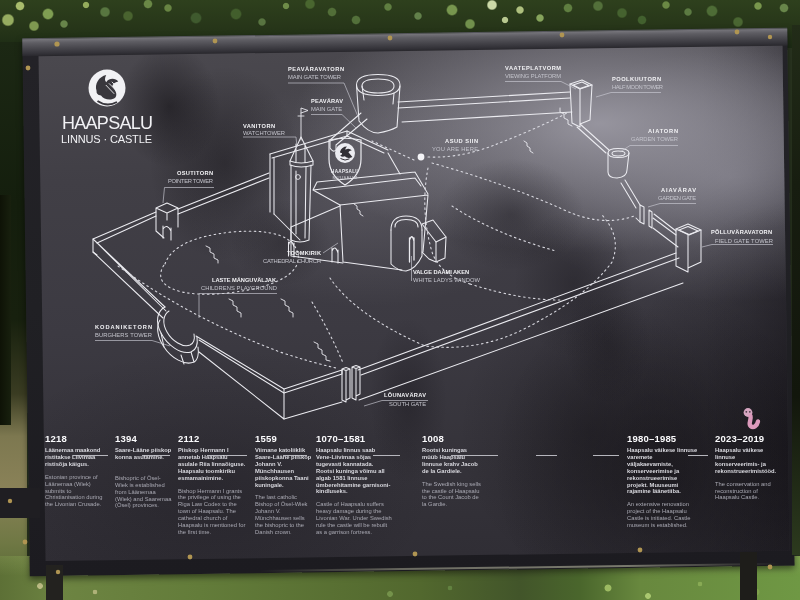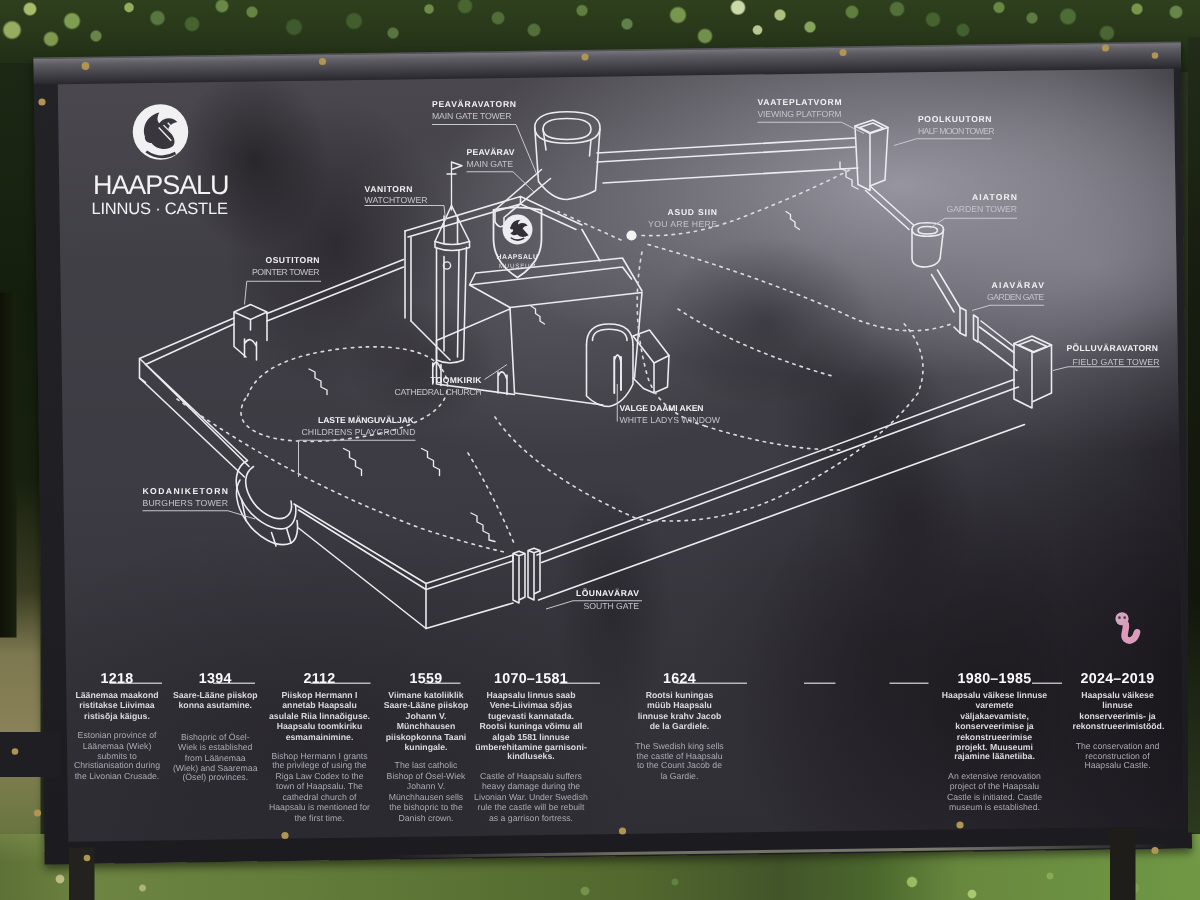--- a/index.html
+++ b/index.html
@@ -1,19 +1,19 @@
 <!DOCTYPE html>
 <html><head>
 <meta charset="utf-8">
 <style>
 html,body{margin:0;padding:0;}
 #scene{position:relative;width:800px;height:600px;overflow:hidden;background:#2a3520;font-family:"Liberation Sans",sans-serif;}
 #scene *{box-sizing:border-box;}
 .abs{position:absolute;}
-.tc{position:absolute;top:447px;width:60px;text-align:center;}
+.tc{position:absolute;top:433px;width:60px;}
 .tc .yr{font-size:9.5px;font-weight:bold;color:#fbfbfd;letter-spacing:0.2px;height:11px;}
 .tc .et{font-size:5.8px;line-height:6.9px;font-weight:bold;color:#d9d9df;margin-top:3px;}
 .tc .en{font-size:5.8px;line-height:6.9px;color:#a9a9b3;margin-top:6px;}
 </style>
 </head>
 <body>
 <div id="scene">
 
 <div class="abs" id="trees" style="left:0;top:0;width:800px;height:48px;
 background:
@@ -406,32 +406,32 @@
 <div class="en">The last catholic Bishop of Ösel-Wiek Johann V. Münchhausen sells the bishopric to the Danish crown.</div>
 </div>
 
 <div class="tc" style="left:316px;width:76px;">
 <div class="yr">1070–1581</div>
 <div class="et">Haapsalu linnus saab Vene-Liivimaa sõjas tugevasti kannatada. Rootsi kuninga võimu all algab 1581 linnuse ümberehitamine garnisoni-kindluseks.</div>
 <div class="en">Castle of Haapsalu suffers heavy damage during the Livonian War. Under Swedish rule the castle will be rebuilt as a garrison fortress.</div>
 </div>
 
 <div class="tc" style="left:422px;width:62px;">
-<div class="yr">1624</div>
+<div class="yr">1008</div>
 <div class="et">Rootsi kuningas müüb Haapsalu linnuse krahv Jacob de la Gardiele.</div>
 <div class="en">The Swedish king sells the castle of Haapsalu to the Count Jacob de la Gardie.</div>
 </div>
 
 
 
 <div class="tc" style="left:627px;width:72px;">
 <div class="yr">1980–1985</div>
 <div class="et">Haapsalu väikese linnuse varemete väljakaevamiste, konserveerimise ja rekonstrueerimise projekt. Muuseumi rajamine läänetiiba.</div>
 <div class="en">An extensive renovation project of the Haapsalu Castle is initiated. Castle museum is established.</div>
 </div>
 
 <div class="tc" style="left:715px;width:60px;">
-<div class="yr">2024–2019</div>
+<div class="yr">2023–2019</div>
 <div class="et">Haapsalu väikese linnuse konserveerimis- ja rekonstrueerimistööd.</div>
 <div class="en">The conservation and reconstruction of Haapsalu Castle.</div>
 </div>
 
 </div>
 
 </body></html>

